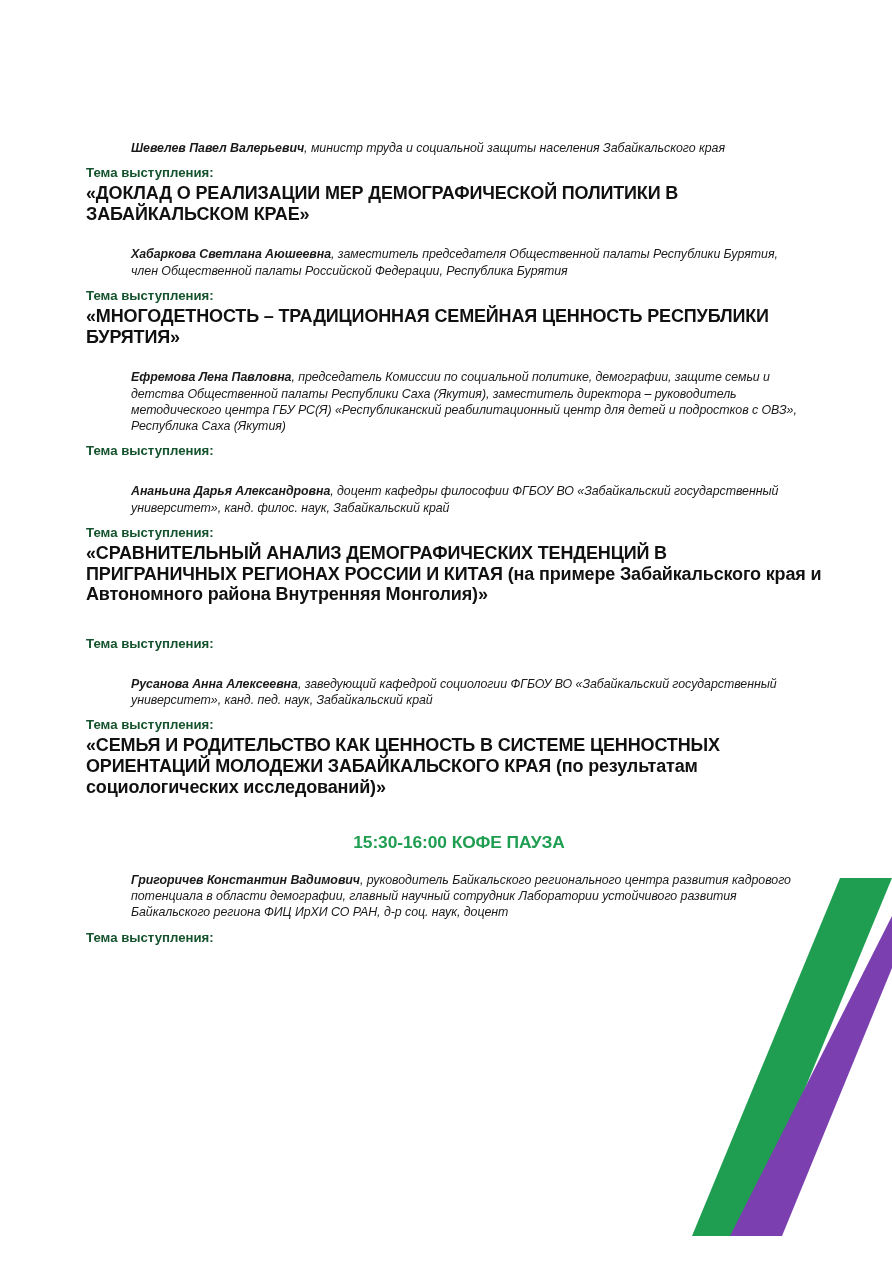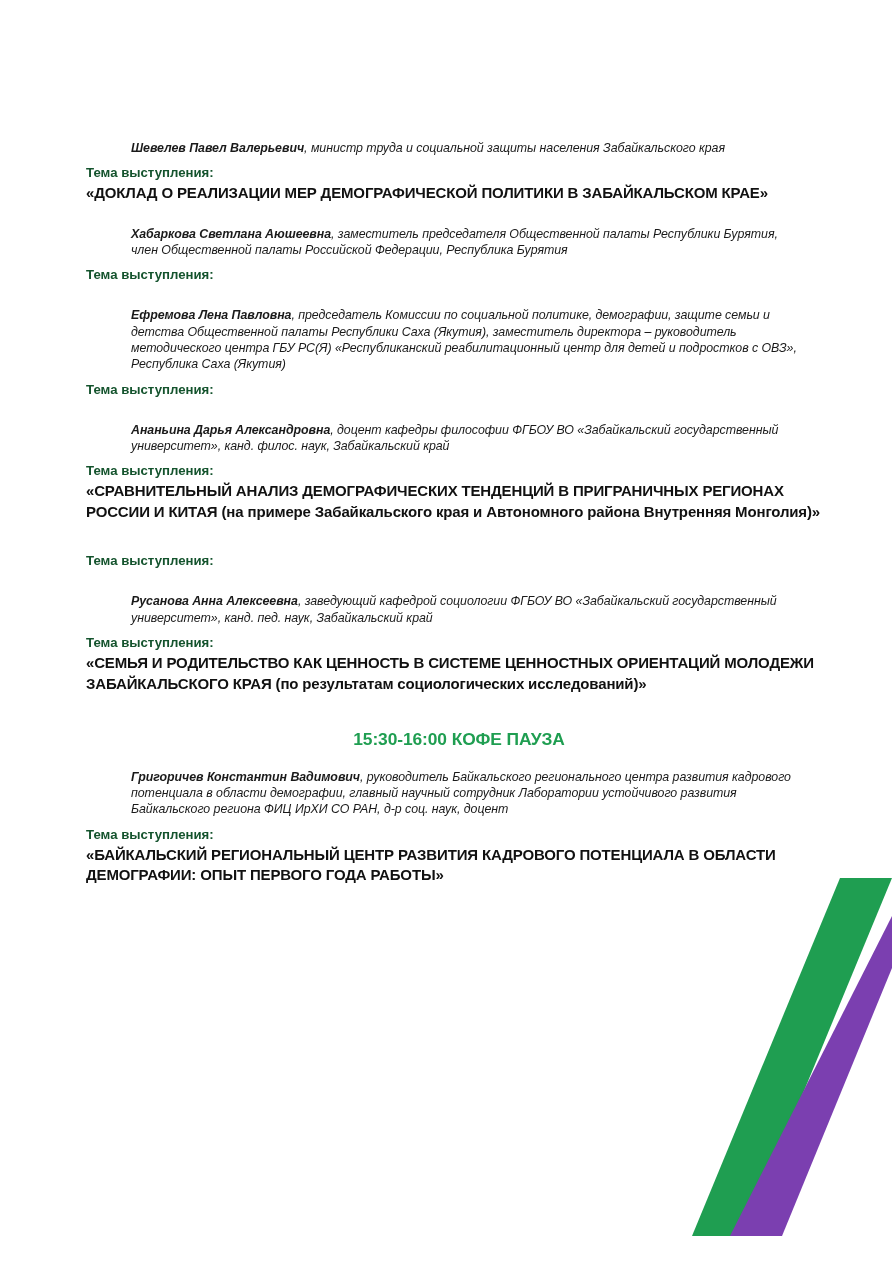--- a/index.html
+++ b/index.html
@@ -48,21 +48,21 @@
   }
   .topic-label {
     margin: 9px 0 2px 86px;
     font-size: 13.2px;
     line-height: 16px;
     font-weight: bold;
     color: #14532d;
   }
   .topic-title {
     margin: 0 70px 0 86px;
-    font-size: 15px;
+    font-size: 18px;
     line-height: 20.6px;
     font-weight: bold;
     color: #111111;
     letter-spacing: -0.15px;
   }
 
   .gap-after-title { height: 22px; }
   .gap-small { height: 18px; }
 
   
@@ -103,20 +103,21 @@
     <div class="speaker-block">
       <p class="speaker-affil"><span class="sp-name">Шевелев Павел Валерьевич</span><span>, министр труда и социальной защиты населения Забайкальского края</span></p>
       <p class="topic-label">Тема выступления:</p>
       <p class="topic-title">«ДОКЛАД О РЕАЛИЗАЦИИ МЕР ДЕМОГРАФИЧЕСКОЙ ПОЛИТИКИ В ЗАБАЙКАЛЬСКОМ КРАЕ»</p>
     </div>
     <div class="gap-after-title"></div>
 
     <div class="speaker-block">
       <p class="speaker-affil"><span class="sp-name">Хабаркова Светлана Аюшеевна</span><span>, заместитель председателя Общественной палаты Республики Бурятия, член Общественной палаты Российской Федерации, Республика Бурятия</span></p>
       <p class="topic-label">Тема выступления:</p>
+      <p class="topic-title">«МНОГОДЕТНОСТЬ  – ТРАДИЦИОННАЯ СЕМЕЙНАЯ ЦЕННОСТЬ РЕСПУБЛИКИ БУРЯТИЯ»</p>
     </div>
     <div class="gap-after-title"></div>
 
     <div class="speaker-block">
       <p class="speaker-affil"><span class="sp-name">Ефремова Лена Павловна</span><span>, председатель Комиссии по социальной политике, демографии, защите семьи и детства Общественной палаты Республики Саха (Якутия), заместитель директора  – руководитель методического центра ГБУ РС(Я) «Республиканский реабилитационный центр для детей и подростков с ОВЗ», Республика Саха (Якутия)</span></p>
       <p class="topic-label">Тема выступления:</p>
     </div>
     <div class="gap-after-title"></div>
 
     <div class="speaker-block">
@@ -138,21 +139,20 @@
     </div>
 
     <p class="session-heading coffee">15:30-16:00 КОФЕ ПАУЗА</p>
 
 
     <div class="gap-small"></div>
 
     <div class="speaker-block">
       <p class="speaker-affil"><span class="sp-name">Григоричев Константин Вадимович</span><span>, руководитель Байкальского регионального центра развития кадрового потенциала в области демографии, главный научный сотрудник Лаборатории устойчивого развития Байкальского региона ФИЦ ИрХИ СО РАН, д-р соц. наук, доцент</span></p>
       <p class="topic-label">Тема выступления:</p>
-      <p class="topic-title">«БАЙКАЛЬСКИЙ РЕГИОНАЛЬНЫЙ ЦЕНТР РАЗВИТИЯ КАДРОВОГО ПОТЕНЦИАЛА В ОБЛАСТИ ДЕМОГРАФИИ: ОПЫТ ПЕРВОГО ГОДА РАБОТЫ»</p>
     </div>
 
   </div>
 
   <svg class="corner-deco" viewBox="0 0 200 380" preserveAspectRatio="none">
     <polygon points="148,22 200,22 52,380 0,380" fill="#1f9e51"></polygon>
     <polygon points="200,60 200,112 90,380 38,380" fill="#7b3fb0"></polygon>
   </svg>
 
 </div>

